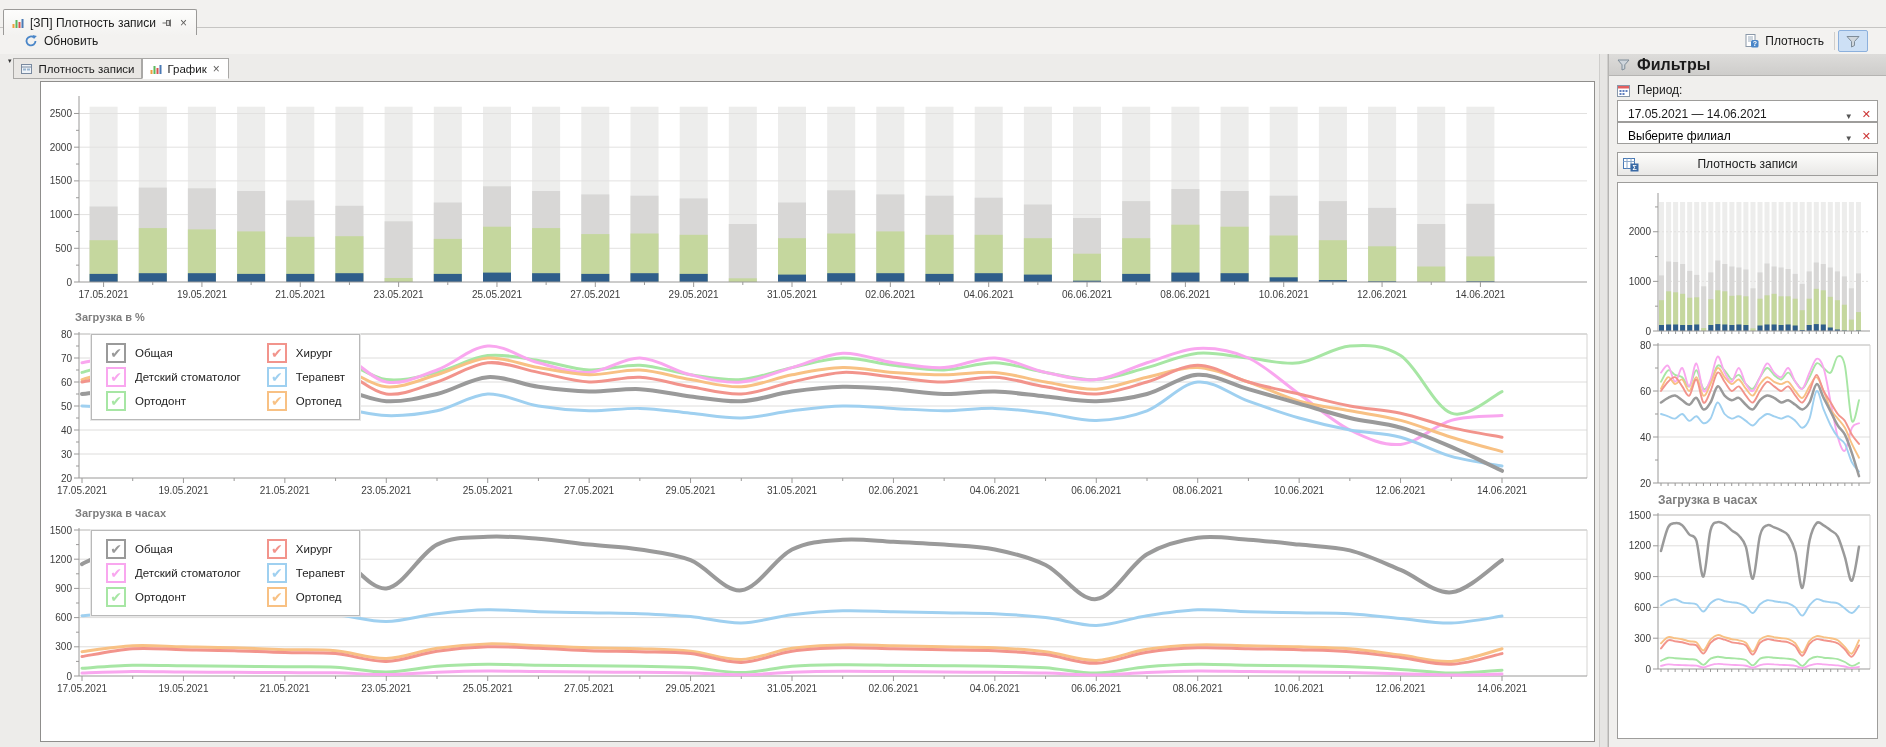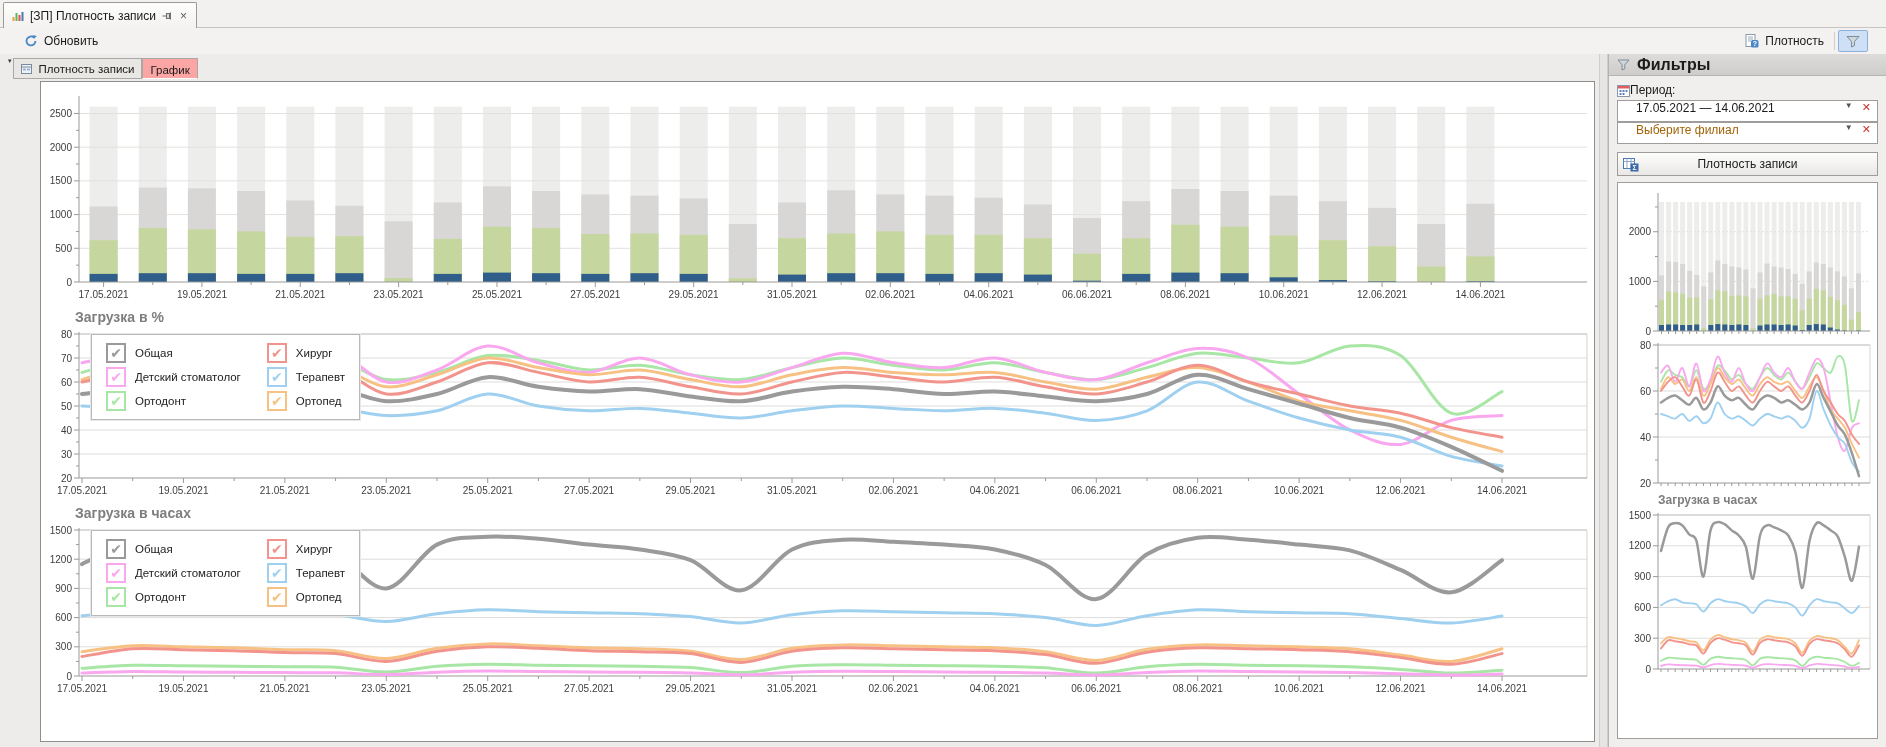--- a/index.html
+++ b/index.html
@@ -4,69 +4,69 @@
 <style>
   * { margin:0; padding:0; box-sizing:border-box; }
   html,body { width:1886px; height:747px; overflow:hidden;
     font-family:"Liberation Sans","DejaVu Sans",sans-serif; background:#f0efed; color:#1a1a1a; }
 
   
   .doc-tabbar { height:28px; background:#f2f1ef; border-bottom:1px solid #c6c5c3;
     display:flex; align-items:flex-end; padding-left:3px; }
   .doc-tab { height:26px; display:flex; align-items:center; gap:6px; padding:0 8px;
     background:linear-gradient(#fdfdfc,#f3f2f0); border:1px solid #9b9a98; border-bottom:none;
-    border-radius:2px 2px 0 0; font-size:12px; position:relative; top:1px; }
+    border-radius:2px 2px 0 0; font-size:12px; position:relative; top:8px; }
   .xchar { color:#5f5e5d; font-size:12px; line-height:10px; cursor:default; padding:0 1px; }
 
   
   .toolbar { height:26px; background:#f3f2f0; display:flex; align-items:center; padding:0 17px; }
   .tool-btn { display:flex; align-items:center; gap:6px; padding:2px 7px; font-size:12px; border-radius:2px; }
   .spacer { flex:1; }
   .vsep { width:1px; height:18px; background:#cfcecc; margin:0 3px; }
   .filter-toggle { width:30px; height:22px; background:#cde0f5; border:1px solid #8cb0dc;
     display:flex; align-items:center; justify-content:center; border-radius:2px; margin-right:1px; }
 
   
   .content { position:absolute; top:54px; left:0; right:0; bottom:0; display:flex; }
   .main-area { flex:1; position:relative; background:#edecea; }
 
   .inner-tabbar { position:absolute; top:3px; left:8px; height:22px; display:flex; align-items:flex-end; }
   .tab-overflow { font-size:7px; color:#333; align-self:flex-start; margin-right:1px; }
   .inner-tab { height:21px; display:flex; align-items:center; gap:5px; padding:0 7px;
     font-size:11.5px; background:#e9e7e4; border:1px solid #a9a8a6; }
-  .inner-tab.active { background:#fca5a5; border-bottom-color:#fff;flex-direction:column; }
+  .inner-tab.active { background:#ffffff; border-bottom-color:#fff; }
 
   .chart-panel { position:absolute; left:40px; top:27px; right:4px; bottom:5px;
     background:#fff; border:1px solid #8f8e8c; padding:8px 2px 2px 4px; }
   .chart-block { position:relative; }
   #main-bar-chart { height:216px; }
   #pct-chart  { height:174px; }
   #hours-chart{ height:178px; }
   .chart-title { height:22px; line-height:22px; padding-left:30px; font-weight:bold;
-    font-size:14px; color:#7e7e7e; }
+    font-size:11px; color:#7e7e7e; }
 
   .legend { position:absolute; left:46px; top:6px; z-index:2; background:#fff;
     border:1px solid #b9b9b9; outline:1px solid #e7e7e7; padding:8px 14px;
     display:grid; grid-template-rows:repeat(3,1fr); grid-auto-flow:column; gap:4px 26px; }
   .legend-item { display:flex; align-items:center; gap:9px; font-size:11.5px; color:#222; }
   .legend-cb { width:20px; height:20px; border:2px solid; background:#fff;
     display:flex; align-items:center; justify-content:center; font-size:14px; font-weight:bold; }
 
   .splitter { width:9px; background:#e6e5e3; border-left:1px solid #cfcecc; border-right:1px solid #cfcecc; }
 
   
   .filter-panel { width:278px; background:#f0efed; border-left:1px solid #b5b4b2;
     display:flex; flex-direction:column; }
   .filter-header { height:22px; background:linear-gradient(#dddcda,#cecdcb); border-bottom:1px solid #b5b4b2;
     display:flex; align-items:center; gap:7px; padding:0 8px; font-weight:bold; font-size:16px; }
-  .f-label { display:flex; align-items:center; font-size:12px; padding:7px 8px 3px; }
+  .f-label { display:flex; align-items:center; gap:7px; font-size:12px; padding:7px 8px 3px; }
   .f-input { margin:0 8px; height:22px; background:#fff; border:1px solid #9e9d9b;
-    display:flex; align-items:flex-start; padding:0 3px 0 18px; font-size:12px; }
+    display:flex; align-items:flex-end; padding:0 3px 0 10px; font-size:12px; }
   .f-input .val { flex:1; white-space:nowrap; overflow:hidden; }
-  .f-input.placeholder .val { color:#a16207; }
+  .f-input.placeholder .val { color:#000000; }
   .dd { color:#555; font-size:8px; padding:0 6px; }
   .clr { color:#cc3333; font-weight:bold; font-size:11px; padding:0 3px; }
   .density-btn { margin:8px 8px 6px; height:24px; border:1px solid #9e9d9b;
     background:linear-gradient(#fdfdfc,#e9e8e6); display:flex; align-items:center; justify-content:center;
     font-size:12px; position:relative; }
   .density-btn .btn-ic { position:absolute; left:5px; top:4px; }
   .mini-panel { margin:0 8px 8px; flex:1; background:#fff; border:1px solid #9e9d9b; padding:6px 2px 2px; }
   #mini-bar-chart { height:150px; }
   #mini-pct-chart { height:152px; }
   #mini-hours-chart { height:172px; }

